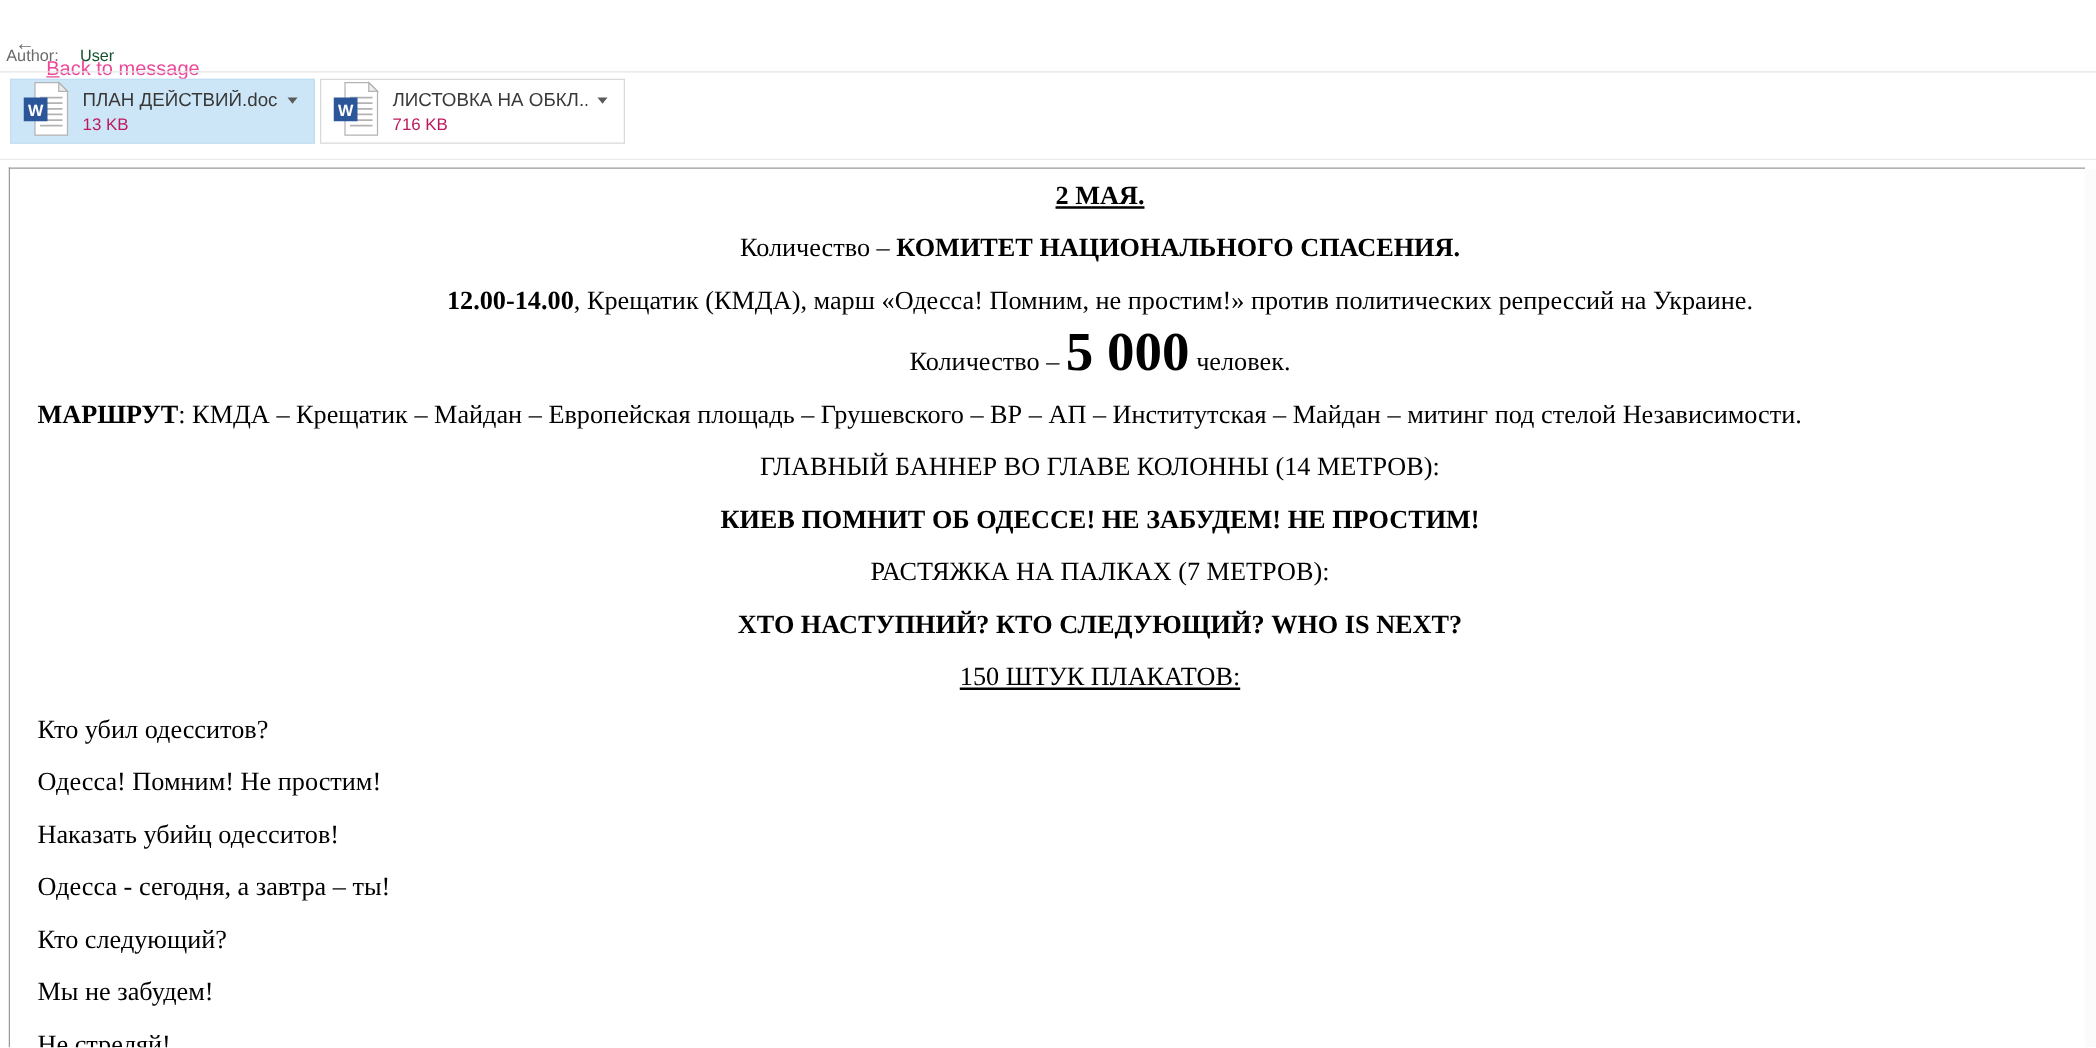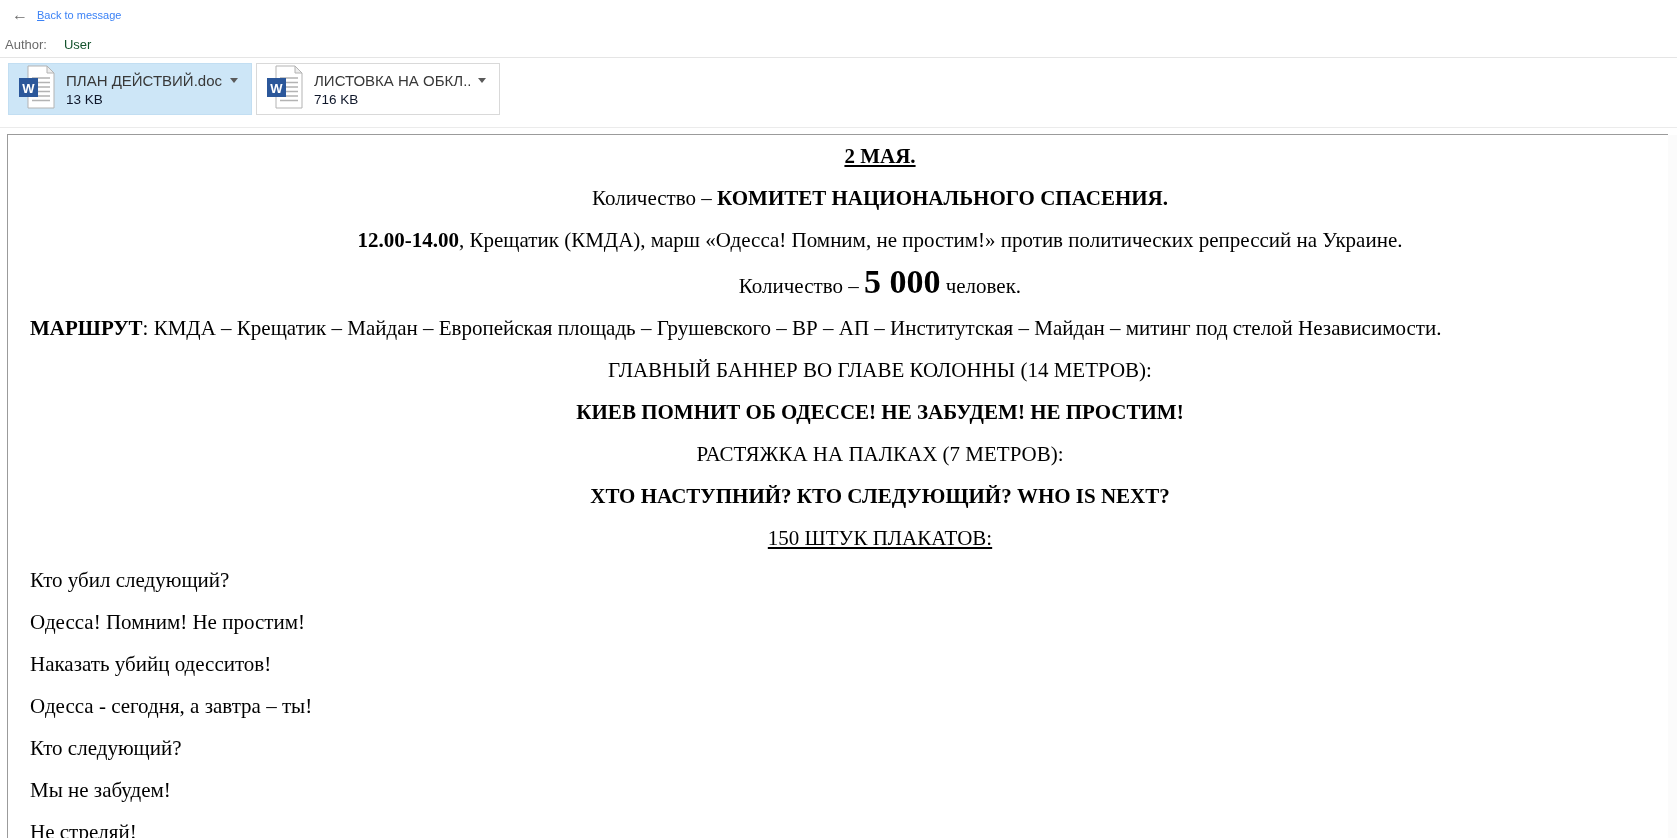--- a/index.html
+++ b/index.html
@@ -3,59 +3,59 @@
 <meta charset="utf-8">
 <style>
   html,body{margin:0;padding:0;background:#fff;}
   .screen{
     position:relative;width:1677px;height:838px;overflow:hidden;
     background:#fff;font-family:"Liberation Sans",sans-serif;
   }
   
   .back-row{position:absolute;top:7px;left:12px;display:flex;align-items:center;gap:9px;cursor:pointer;}
   .back-arrow{color:#6d6d6d;font-size:16px;line-height:1;}
-  .back-label{color:#3b82f6;font-size:11px;}
+  .back-label{color:#ec4899;font-size:16px;margin-top:40px;}
   .back-label .ak{text-decoration:underline;}
   .author-row{position:absolute;top:37px;left:5px;display:flex;gap:17px;font-size:13px;}
   .author-label{color:#6a6a6a;}
   .author-value{color:#14532d;}
   
   .attach-sep{position:absolute;top:57px;left:0;width:100%;height:1px;background:#e5e5e5;}
   .tile{
     position:absolute;top:63px;height:52px;width:244px;box-sizing:border-box;
     display:flex;align-items:center;cursor:pointer;border:1px solid transparent;
   }
   .tile.selected{background:#cde6f7;border-color:#c2def2;}
   .tile.plain{background:#fff;border-color:#d9d9d9;}
   .tile-1{left:8px;}
   .tile-2{left:256px;}
   .tile .icon{margin-left:9px;flex:0 0 auto;}
   .tile .meta{margin-left:10px;flex:1;min-width:0;}
   .tile .name{font-size:15px;color:#383838;white-space:nowrap;overflow:hidden;}
-  .tile .size{font-size:13.5px;color:#0f172a;margin-top:3px;}
+  .tile .size{font-size:13.5px;color:#be185d;margin-top:3px;}
   .tile .caret-btn{flex:0 0 auto;margin:6px 9px 0 4px;padding:4px;cursor:pointer;}
   .caret{width:0;height:0;border-left:4px solid transparent;border-right:4px solid transparent;border-top:5px solid #5a5a5a;}
   
   .preview-topline{position:absolute;top:127px;left:0;width:100%;height:1px;background:#ebebeb;}
   .preview{
     position:absolute;left:7px;top:134px;right:9px;bottom:-4px;background:#fff;
     border-top:1px solid #9b9b9b;border-left:1px solid #9b9b9b;overflow:hidden;
   }
   .scroll-strip{position:absolute;right:0;top:135px;bottom:0;width:9px;background:#fbfbfb;}
   
   .doc{
     margin:0 0 0 22px;width:1700px;color:#000;
     font-family:"Liberation Serif","DejaVu Serif",serif;font-size:21px;
   }
   .para{margin:0;line-height:42px;}
   .para.center{text-align:center;}
   .para.left{text-align:left;}
   .b{font-weight:bold;margin-top:28px;}
   .u{text-decoration:underline;}
-  .big{font-size:34px;font-weight:bold;}
+  .big{font-size:44px;font-weight:bold;}
 </style>
 </head>
 <body>
 
 <div class="screen">
 
   <div class="back-row">
     <span class="back-arrow">←</span>
     <span class="back-label"><span class="ak">B</span>ack to message</span>
   </div>
@@ -112,21 +112,21 @@
         <p class="para center"><span class="b u">2 МАЯ.</span></p>
         <p class="para center"><span>Количество – </span><span class="b">КОМИТЕТ НАЦИОНАЛЬНОГО СПАСЕНИЯ.</span></p>
         <p class="para center"><span class="b">12.00-14.00</span><span>, Крещатик (КМДА), марш «Одесса! Помним, не простим!» против политических репрессий на Украине.</span></p>
         <p class="para center"><span>Количество – </span><span class="b big">5 000</span><span> человек.</span></p>
         <p class="para left"><span class="b">МАРШРУТ</span><span>: КМДА – Крещатик – Майдан – Европейская площадь – Грушевского – ВР – АП – Институтская – Майдан – митинг под стелой Независимости.</span></p>
         <p class="para center"><span>ГЛАВНЫЙ БАННЕР ВО ГЛАВЕ КОЛОННЫ (14 МЕТРОВ):</span></p>
         <p class="para center"><span class="b">КИЕВ ПОМНИТ ОБ ОДЕССЕ! НЕ ЗАБУДЕМ! НЕ ПРОСТИМ!</span></p>
         <p class="para center"><span>РАСТЯЖКА НА ПАЛКАХ (7 МЕТРОВ):</span></p>
         <p class="para center"><span class="b">ХТО НАСТУПНИЙ? КТО СЛЕДУЮЩИЙ? WHO IS NEXT?</span></p>
         <p class="para center"><span class="u">150 ШТУК ПЛАКАТОВ:</span></p>
-        <p class="para left"><span>Кто убил следующий?</span></p>
+        <p class="para left"><span>Кто убил одесситов?</span></p>
         <p class="para left"><span>Одесса! Помним! Не простим!</span></p>
         <p class="para left"><span>Наказать убийц одесситов!</span></p>
         <p class="para left"><span>Одесса - сегодня, а завтра – ты!</span></p>
         <p class="para left"><span>Кто следующий?</span></p>
         <p class="para left"><span>Мы не забудем!</span></p>
         <p class="para left"><span>Не стреляй!</span></p>
       </div>
   </div>
 
   <div class="scroll-strip"></div>

